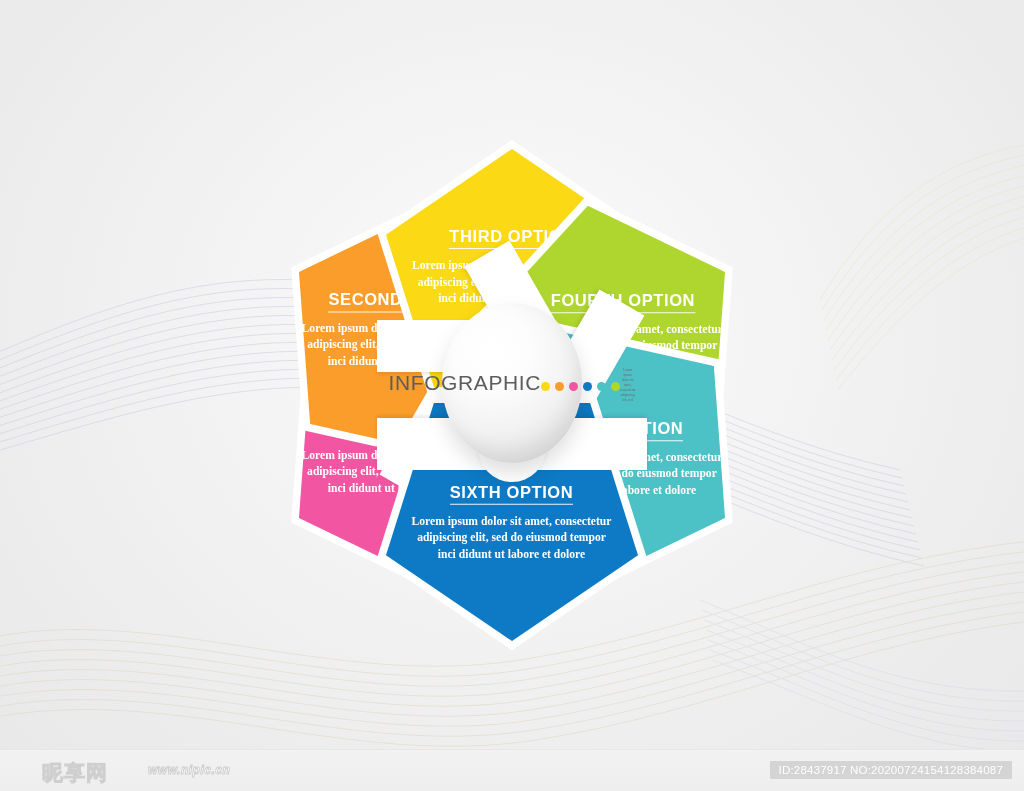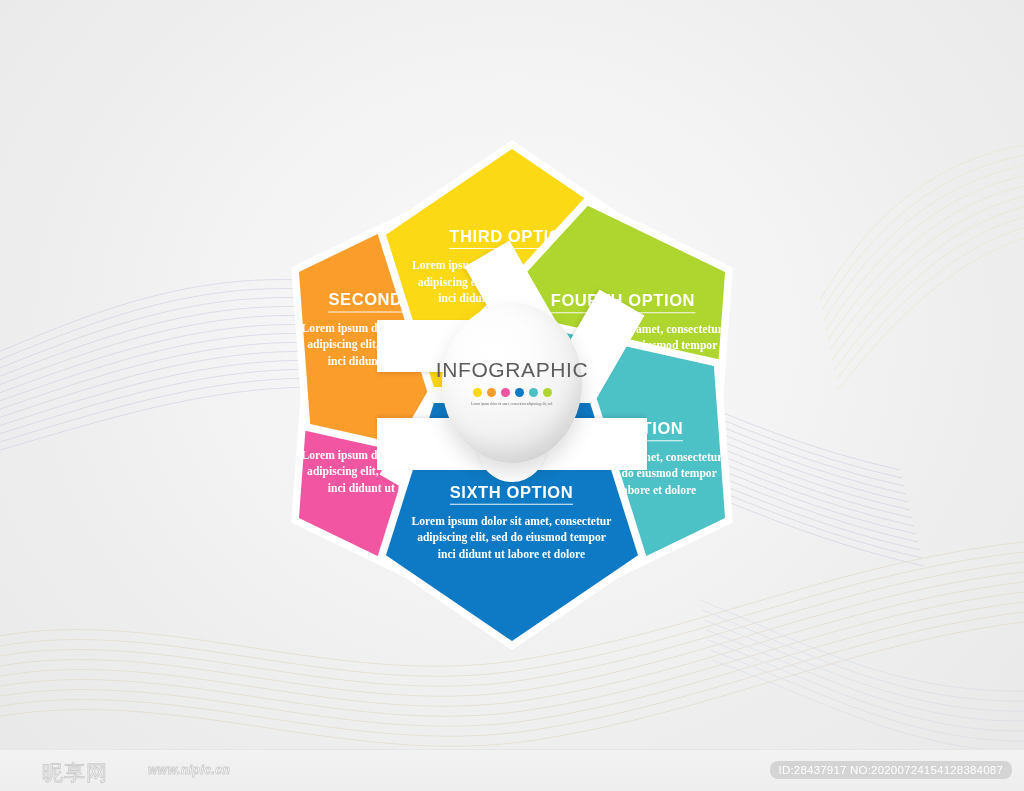--- a/index.html
+++ b/index.html
@@ -103,55 +103,55 @@
   }
 
   
   .hub{
     position:absolute;
     left:442px;top:303px;width:140px;height:160px;
     border-radius:50%;
     background:
       radial-gradient(circle at 36% 30%, #ffffff 0%, #fdfdfd 26%, #f2f2f2 56%, #dcdcdc 84%, #cfcfcf 100%);
     box-shadow:0 10px 20px rgba(0,0,0,0.13), inset -6px -10px 18px rgba(0,0,0,0.05);
-    display:flex;flex-direction:column;align-items:center;justify-content:center;
+    display:flex;align-items:center;justify-content:center;
   }
   .hub-title{
     font-size:21px;letter-spacing:0.6px;color:#5d5d5d;font-weight:400;
     font-family:"Liberation Sans", sans-serif;
   }
   .hub-dots{display:flex;gap:5px;margin-top:6px;}
   .hub-dots span{width:9px;height:9px;border-radius:50%;display:block;}
   .hub-sub{
     margin-top:5px;font-size:3.4px;line-height:1.5;color:#6a6a6a;text-align:center;
     font-family:"Liberation Serif", serif;max-width:96px;
   }
 
   
   .wm{
     position:absolute;left:0;bottom:0;width:1024px;height:41px;
     background:linear-gradient(180deg,#f2f2f2 0%, #eeeeee 100%);
     border-top:1px solid #e6e6e6;
   }
   .wm-logo{
     position:absolute;left:42px;top:9px;
-    font-size:21px;font-weight:400;color:#ffffff;
+    font-size:21px;font-weight:700;color:#ffffff;
     -webkit-text-stroke:1px #cfcfcf;
     letter-spacing:1px;
   }
   .wm-url{
     position:absolute;left:148px;top:13px;
     font-size:12px;font-style:italic;font-weight:700;color:#ffffff;
     -webkit-text-stroke:0.9px #cdcdcd;
     letter-spacing:0.5px;
   }
   .wm-id{
     position:absolute;right:12px;top:11px;
     background:#d4d4d4;color:#ffffff;
-    font-size:11.5px;padding:3px 9px;border-radius:8px;letter-spacing:0.2px;
+    font-size:11.5px;padding:3px 9px;border-radius:1px;letter-spacing:0.2px;
   }
 </style>
 </head>
 <body>
 
 <div id="stage">
 
   <svg class="bgwaves" viewBox="0 0 1024 791" preserveAspectRatio="none">
     <g fill="none" stroke-width="1" opacity="0.55">
       <g stroke="#c9ccdd">

